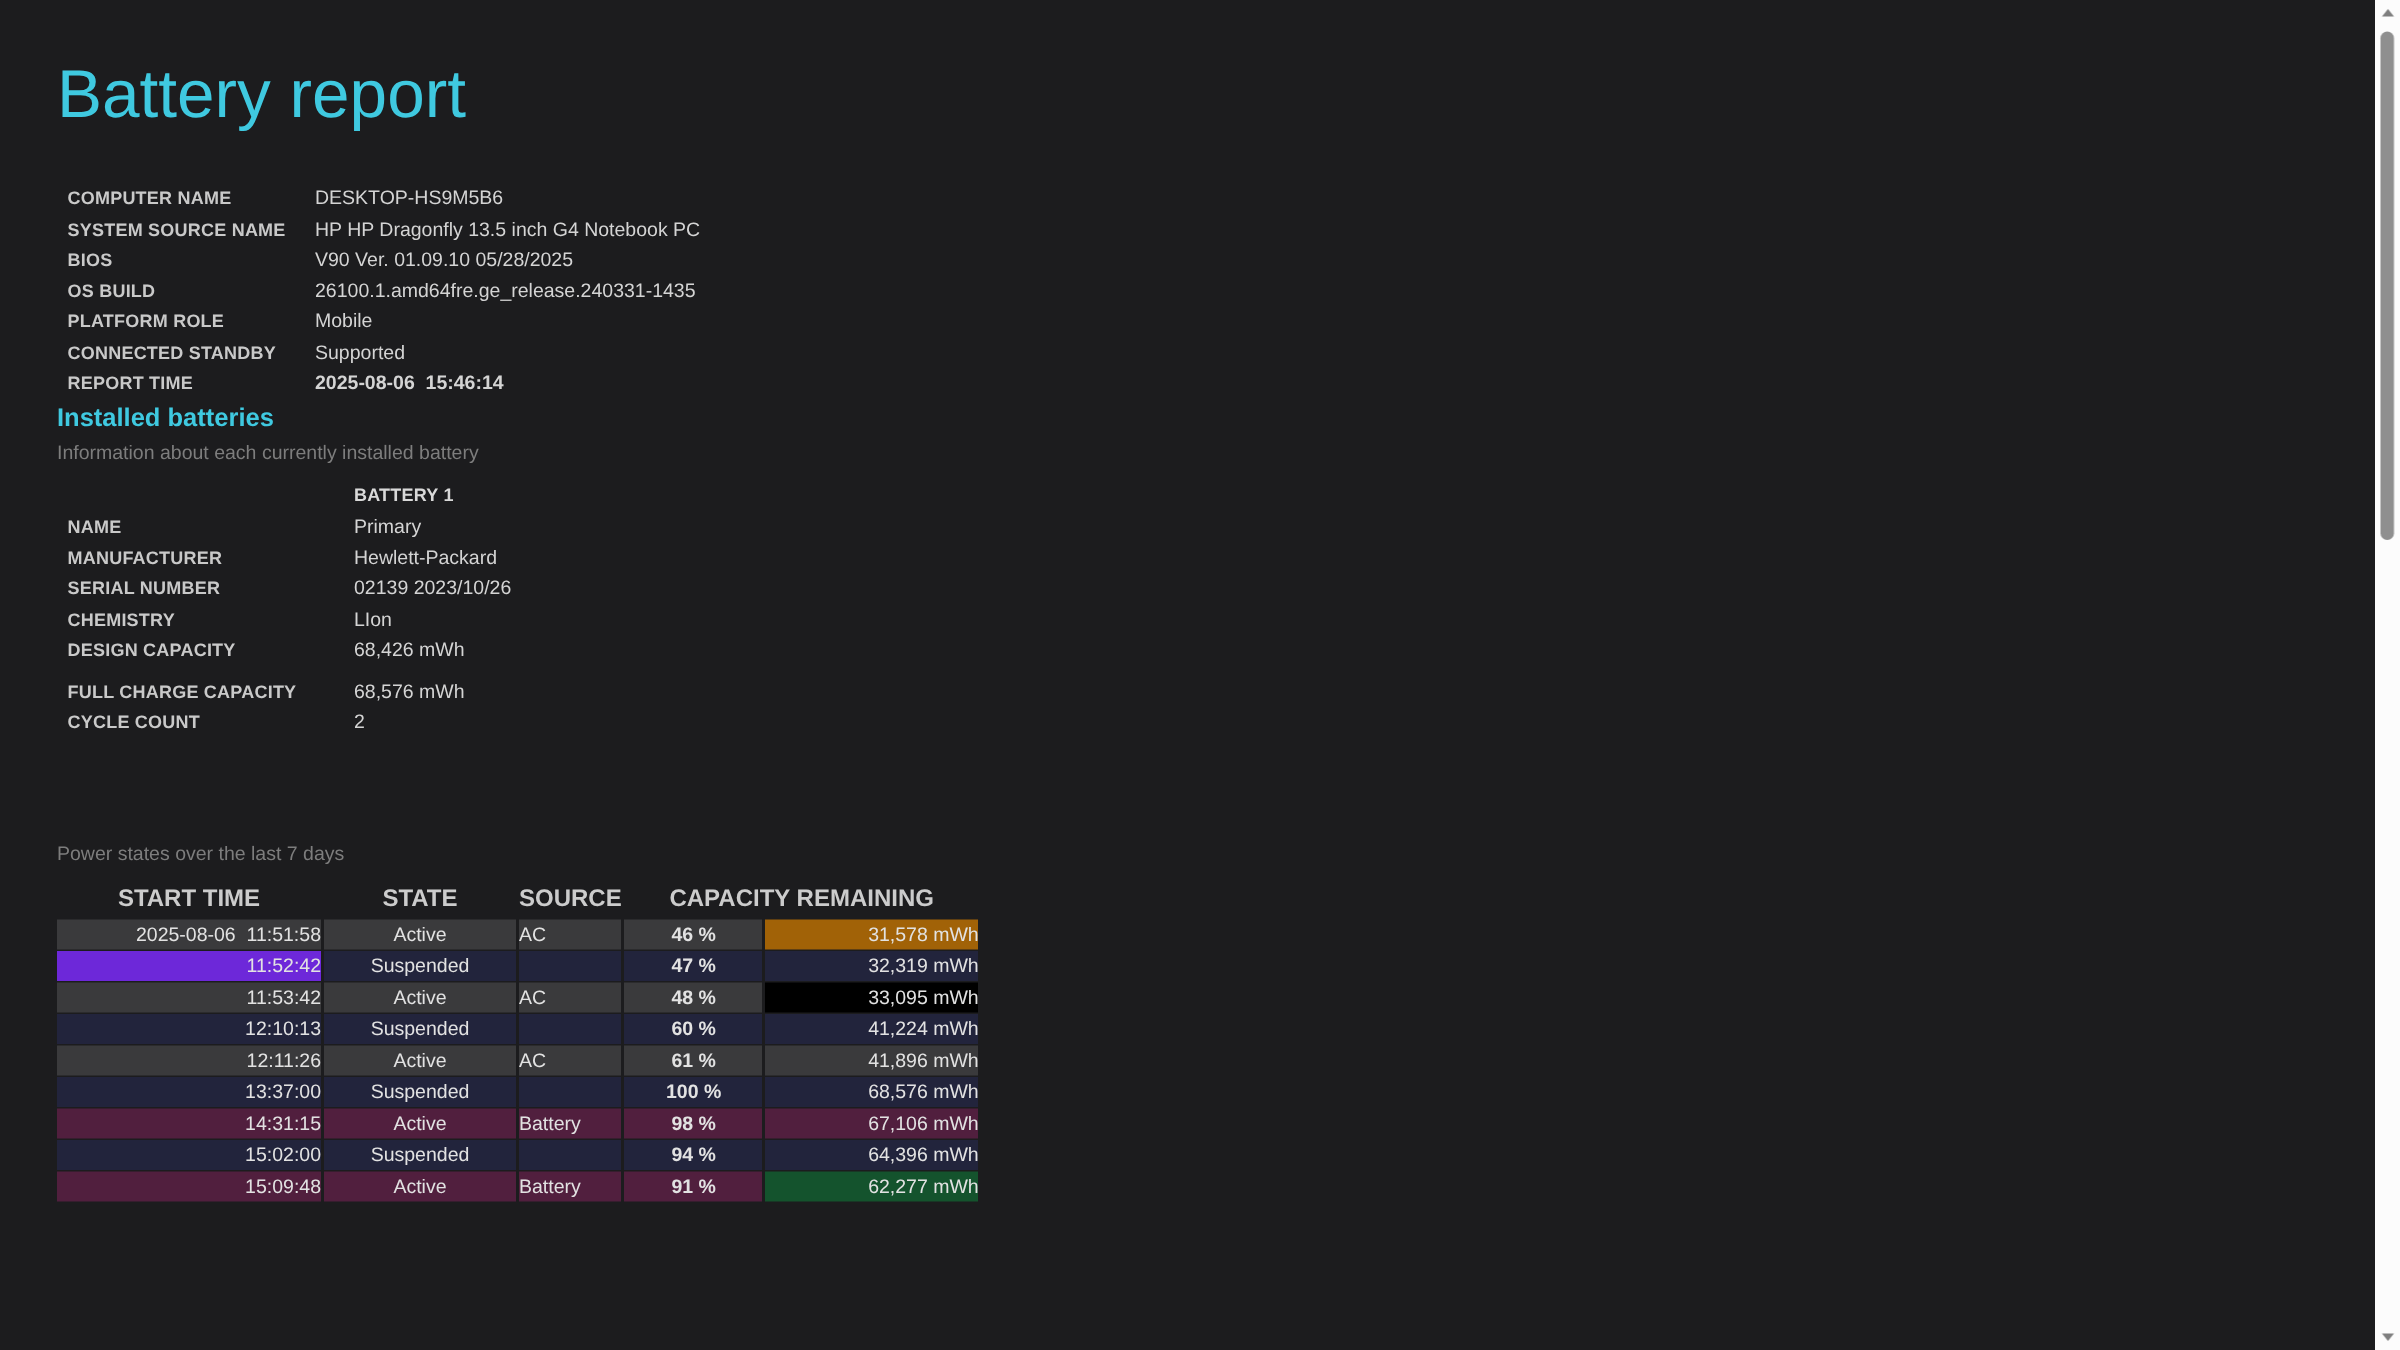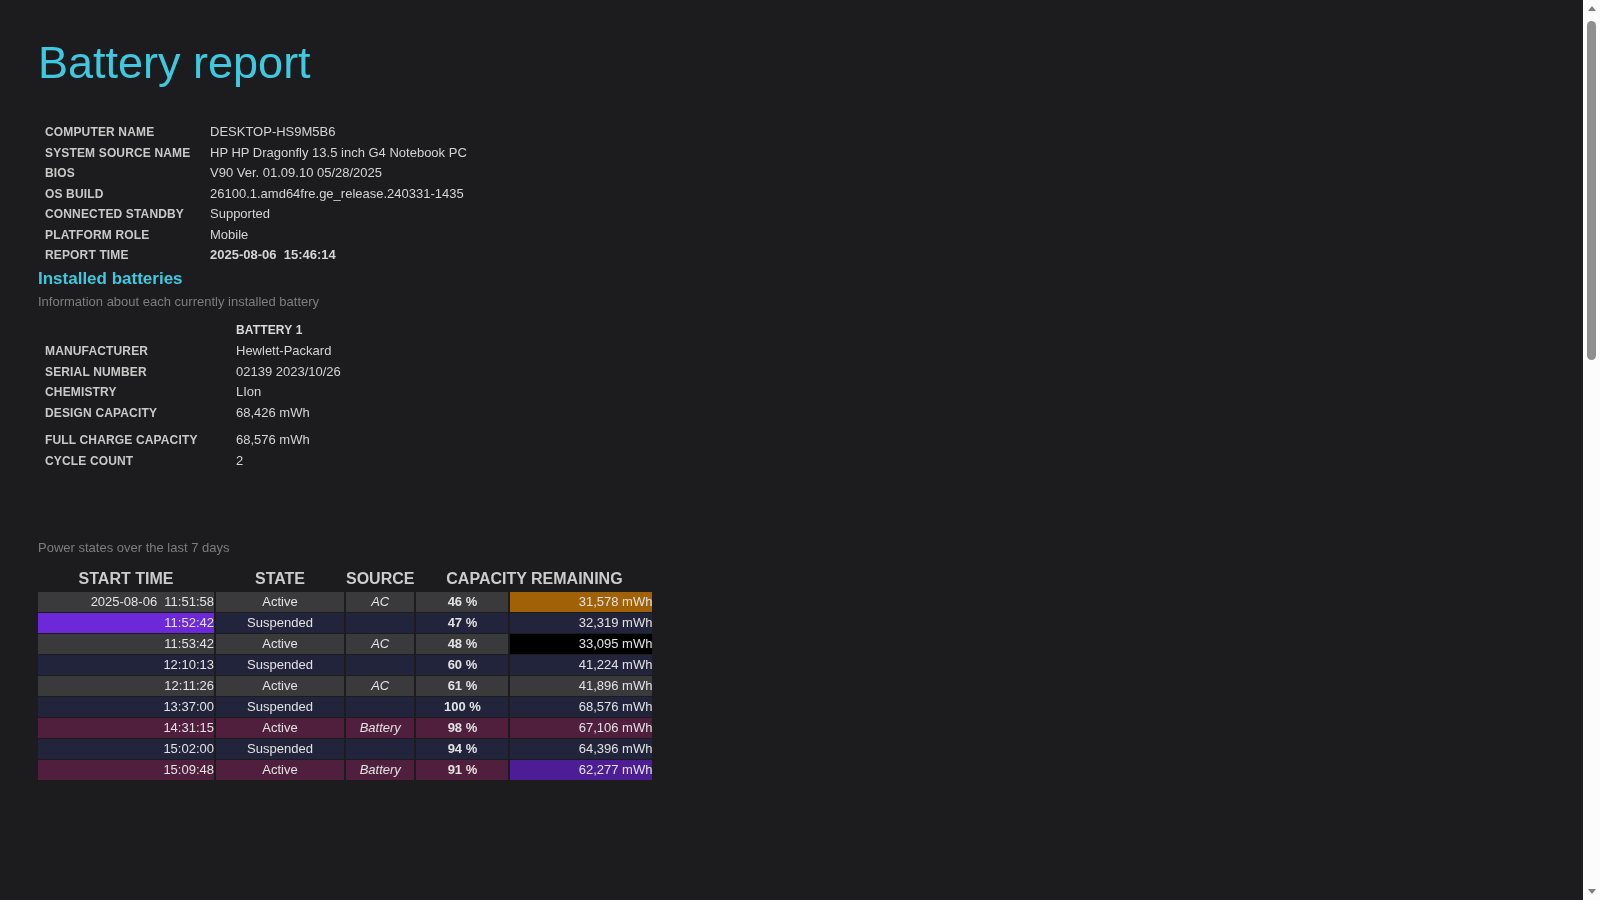--- a/index.html
+++ b/index.html
@@ -64,21 +64,21 @@
   table.usage-table th{
     font-size:16px;font-weight:700;color:var(--th);
     padding:1px 0 3px;text-align:center;white-space:nowrap;
   }
   table.usage-table td{
     font-size:13px;color:var(--td);
     height:20px;line-height:20px;padding:0;white-space:nowrap;overflow:hidden;
   }
   td.c-time{text-align:right;padding-right:40px;}
   td.c-state{text-align:center;}
-  td.c-source{text-align:center;font-style:italic;}
+  td.c-source{text-align:left;}
   td.c-pct{text-align:center;font-weight:700;color:#f0f0f0;}
   td.c-mwh{text-align:right;padding-right:20px;}
   
   .scrollbar{
     position:fixed;top:0;right:0;width:17px;height:900px;
     background:var(--sb-track);
   }
   .sb-thumb{
     position:absolute;top:21px;left:4px;width:9px;height:339px;
     border-radius:5px;background:var(--sb-thumb);
@@ -108,41 +108,45 @@
       </div>
       <div class="kv-row">
         <div class="kv-label">BIOS</div>
         <div class="kv-value">V90 Ver. 01.09.10 05/28/2025</div>
       </div>
       <div class="kv-row">
         <div class="kv-label">OS BUILD</div>
         <div class="kv-value">26100.1.amd64fre.ge_release.240331-1435</div>
       </div>
       <div class="kv-row">
+        <div class="kv-label">PLATFORM ROLE</div>
+        <div class="kv-value">Mobile</div>
+      </div>
+      <div class="kv-row">
         <div class="kv-label">CONNECTED STANDBY</div>
         <div class="kv-value">Supported</div>
-      </div>
-      <div class="kv-row">
-        <div class="kv-label">PLATFORM ROLE</div>
-        <div class="kv-value">Mobile</div>
       </div>
       <div class="kv-row">
         <div class="kv-label">REPORT TIME</div>
         <div class="kv-value bold">2025-08-06&nbsp; 15:46:14</div>
       </div>
     </div>
 
   <section class="section installed">
     <h2 class="section-heading">Installed batteries</h2>
     <div class="subtitle">Information about each currently installed battery</div>
     <div class="kv-table bat">
       <div class="kv-row">
         <div class="kv-label"></div>
         <div class="kv-value col-header">BATTERY 1</div>
       </div>
+    <div class="kv-row">
+          <div class="kv-label">NAME</div>
+          <div class="kv-value">Primary</div>
+        </div>
         <div class="kv-row">
           <div class="kv-label">MANUFACTURER</div>
           <div class="kv-value">Hewlett-Packard</div>
         </div>
         <div class="kv-row">
           <div class="kv-label">SERIAL NUMBER</div>
           <div class="kv-value">02139 2023/10/26</div>
         </div>
         <div class="kv-row">
           <div class="kv-label">CHEMISTRY</div>
@@ -236,21 +240,21 @@
             <td class="c-state" style="background: rgb(34, 36, 60);">Suspended</td>
             <td class="c-source" style="background: rgb(34, 36, 60);"></td>
             <td class="c-pct" style="background: rgb(34, 36, 60);">94 %</td>
             <td class="c-mwh" style="background: rgb(34, 36, 60);">64,396 mWh</td>
           </tr>
           <tr class="row">
             <td class="c-time" style="background: rgb(81, 31, 62);">15:09:48</td>
             <td class="c-state" style="background: rgb(81, 31, 62);">Active</td>
             <td class="c-source" style="background: rgb(81, 31, 62);">Battery</td>
             <td class="c-pct" style="background: rgb(81, 31, 62);">91 %</td>
-            <td class="c-mwh" style="background: #4c1d95;">62,277 mWh</td>
+            <td class="c-mwh" style="background: #14532d;">62,277 mWh</td>
           </tr>
         </tbody>
     </table>
   </section>
 
 </div>
 
 <div class="scrollbar">
   <div class="sb-arrow up"></div>
   <div class="sb-thumb"></div>

